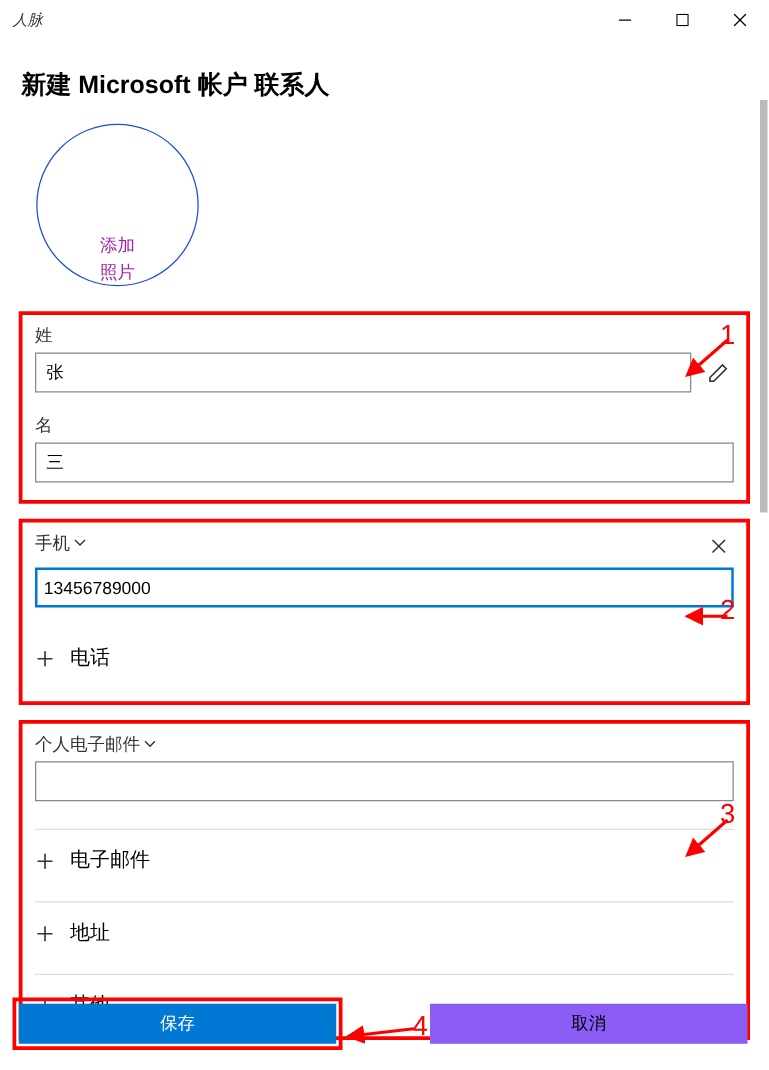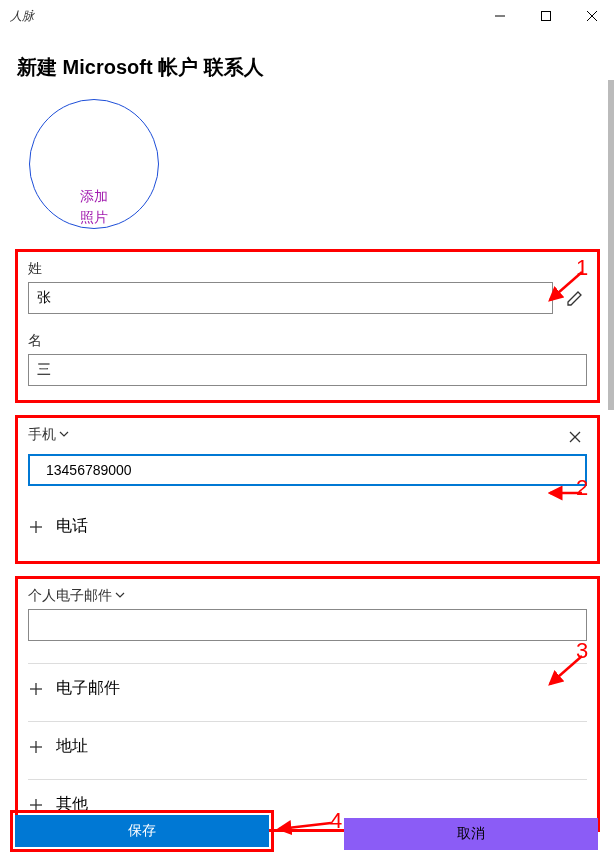--- a/index.html
+++ b/index.html
@@ -86,21 +86,21 @@
       height: 32px;
       border: 1px solid #888;
       padding: 0 8px;
       font-size: 14px;
       font-family: inherit;
       outline: none;
       background: #fff;
     }
     .text-input.active {
       border: 2px solid #0078d4;
-      padding: 0 16px;
+      padding: 0 5px;
     }
     .edit-icon, .clear-icon {
       width: 24px;
       display: flex;
       align-items: center;
       justify-content: center;
       cursor: pointer;
     }
     .row-header {
       display: flex;
@@ -123,25 +123,25 @@
     .section-email .add-row { border-top: 1px solid #ddd; }
     .plus {
       width: 16px;
       height: 16px;
       display: flex;
       align-items: center;
       justify-content: center;
     }
     .footer {
       position: absolute;
-      bottom: 4px;
+      bottom: 16px;
       left: 10px;
       right: 10px;
       display: flex;
-      align-items: center;
+      align-items: flex-start;
     }
     .btn-save-wrap {
       border: 3px solid #ff0000;
       padding: 2px;
     }
     .btn-save {
       width: 254px;
       height: 32px;
       background: #0078d4;
       color: #fff;

